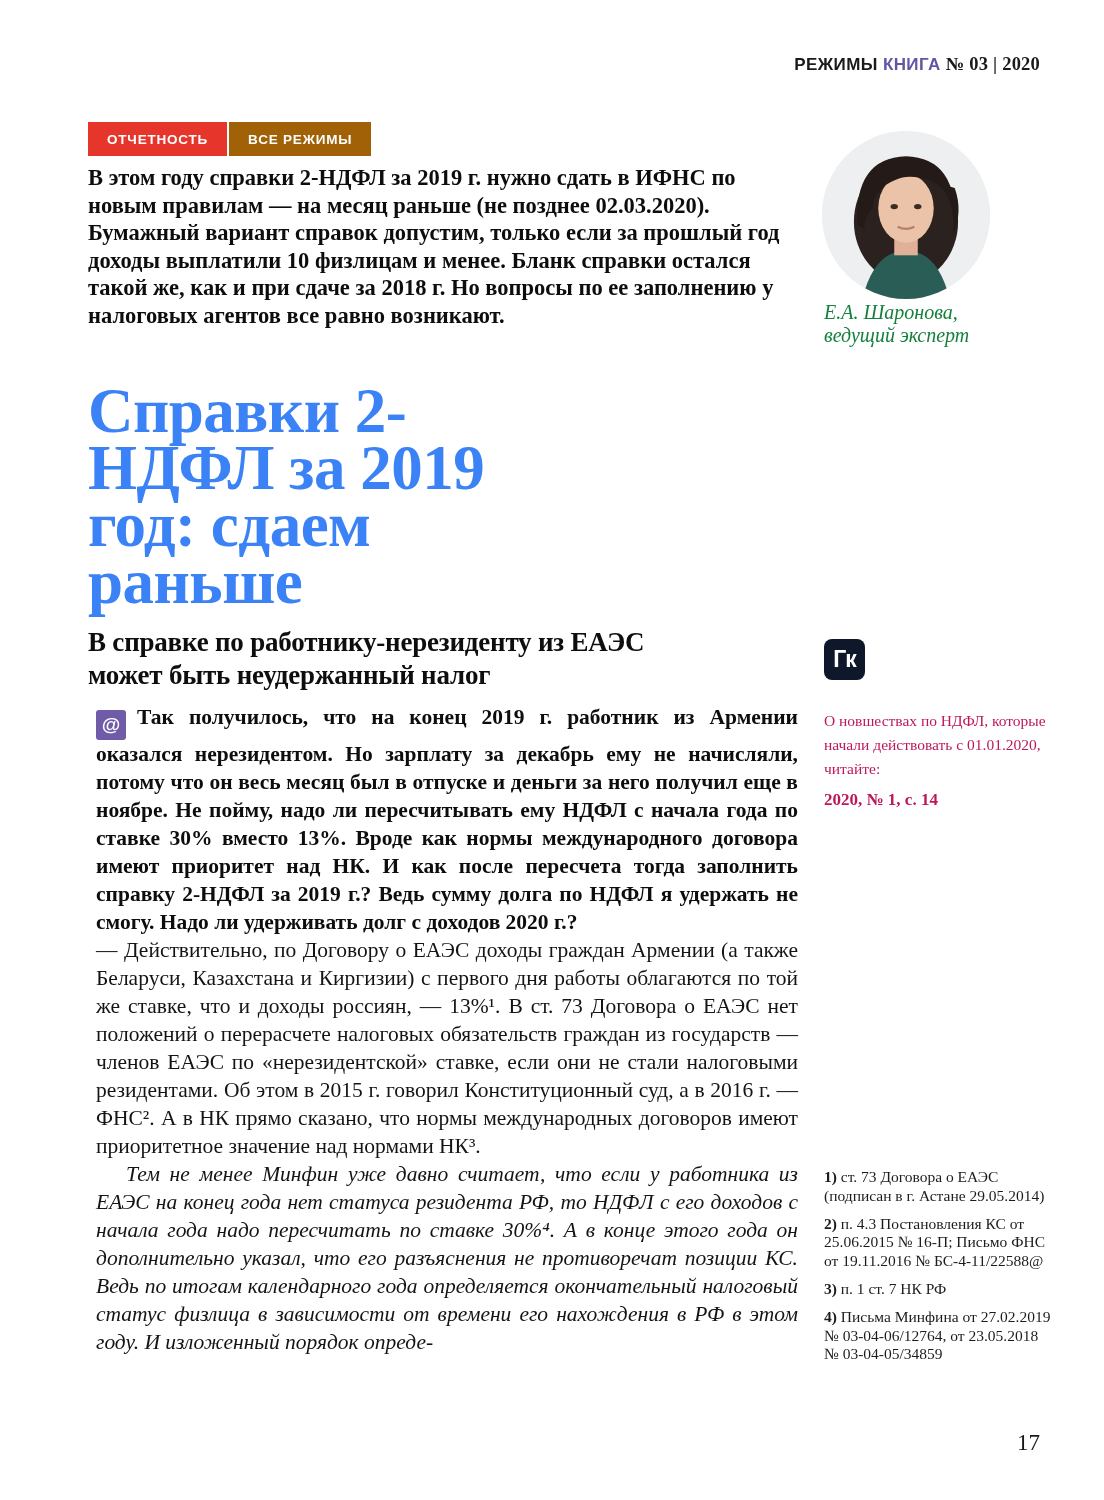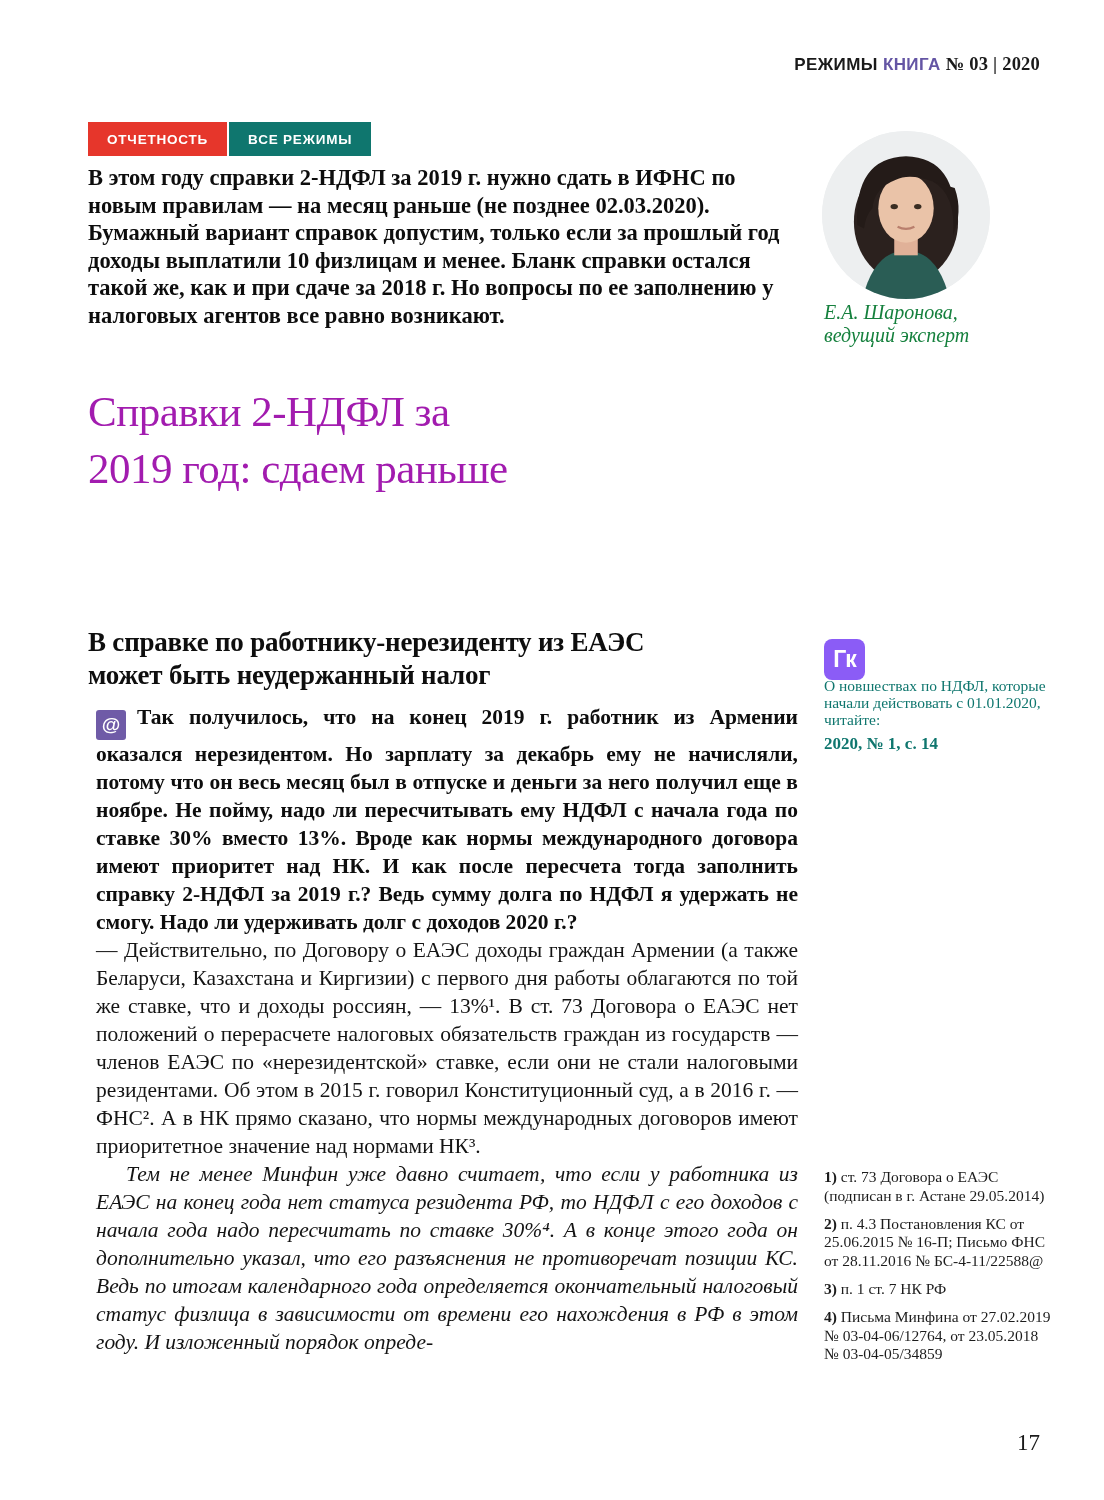--- a/index.html
+++ b/index.html
@@ -19,21 +19,21 @@
   .mag-header .issue { font-family:"Liberation Serif", serif; font-size:18.5px; letter-spacing:0.2px; }
 
   
   .tags { position:absolute; left:88px; top:122px; display:flex; gap:2px; }
   .tag {
     height:34px; display:flex; align-items:center; padding:0 19px;
     font-family:"Liberation Sans", sans-serif; font-weight:bold; font-size:13.5px;
     letter-spacing:0.8px; color:#fff;
   }
   .tag.red { background:#e6362b; }
-  .tag.purple { background:#0f766e; }
+  .tag.purple { background:#a16207; }
 
   
   .lead {
     position:absolute; left:88px; top:164px; width:692px;
     font-size:22.5px; line-height:27.6px; font-weight:bold; color:#0d0d0d;
   }
 
   
   .portrait {
     position:absolute; left:822px; top:131px; width:168px; height:168px;
@@ -41,21 +41,21 @@
   }
   .portrait svg { display:block; width:100%; height:100%; }
   .author-caption {
     position:absolute; left:824px; top:301px; width:210px;
     font-style:italic; font-size:20px; line-height:22.5px; color:#15803d;
   }
 
   
   .headline {
     position:absolute; left:88px; top:383px; width:452px;
-    font-size:43px; line-height:57px; font-weight:normal; color:#a21caf;
+    font-size:63px; line-height:57px; font-weight:bold; color:#3b82f6;
     letter-spacing:-0.5px;
   }
 
   
   .section-heading {
     position:absolute; left:88px; top:626px; width:630px;
     font-size:27px; line-height:33px; font-weight:bold; color:#0e0e0e;
     letter-spacing:-0.2px;
   }
 
@@ -70,27 +70,27 @@
     display:inline-flex; align-items:center; justify-content:center;
     width:30px; height:30px; background:#6f5ba7; border-radius:3px;
     color:#fff; font-size:19px; font-weight:bold; line-height:1;
     vertical-align:-7px; margin-right:11px;
     font-family:"Liberation Sans", sans-serif;
   }
 
   
   .gk-icon {
     position:absolute; left:824px; top:639px; width:41px; height:41px;
-    background:#8b5cf6; border-radius:8px; display:flex; align-items:center;
+    background:#0f172a; border-radius:8px; display:flex; align-items:center;
     justify-content:center; color:#fff; font-family:"Liberation Sans", sans-serif;
     font-weight:bold; font-size:23px; letter-spacing:-1px;
   }
   .sidebar-note {
-    position:absolute; left:824px; top:677px; width:222px;
-    font-size:15.5px; line-height:17px; color:#0f766e;
+    position:absolute; left:824px; top:709px; width:222px;
+    font-size:15.5px; line-height:24px; color:#be185d;
   }
   .sidebar-note .ref { display:block; margin-top:7px; font-weight:bold; font-size:17px; }
 
   
   .footnotes { position:absolute; left:824px; top:1168px; width:228px; }
   .footnote { font-size:15.5px; line-height:18.8px; color:#1c1c1c; margin-bottom:9px; }
   .footnote .marker { font-weight:bold; }
 
   
   .page-number {
@@ -152,21 +152,21 @@
     <span class="ref">2020, № 1, с. 14</span>
   </div>
 
   <div class="footnotes">
     <p class="footnote">
       <span class="marker">1)</span>
       <span>ст. 73 Договора о ЕАЭС (подписан в г. Астане 29.05.2014)</span>
     </p>
     <p class="footnote">
       <span class="marker">2)</span>
-      <span>п. 4.3 Постановления КС от 25.06.2015 № 16-П; Письмо ФНС от 28.11.2016 № БС-4-11/22588@</span>
+      <span>п. 4.3 Постановления КС от 25.06.2015 № 16-П; Письмо ФНС от 19.11.2016 № БС-4-11/22588@</span>
     </p>
     <p class="footnote">
       <span class="marker">3)</span>
       <span>п. 1 ст. 7 НК РФ</span>
     </p>
     <p class="footnote">
       <span class="marker">4)</span>
       <span>Письма Минфина от 27.02.2019 № 03-04-06/12764, от 23.05.2018 № 03-04-05/34859</span>
     </p>
   </div>

